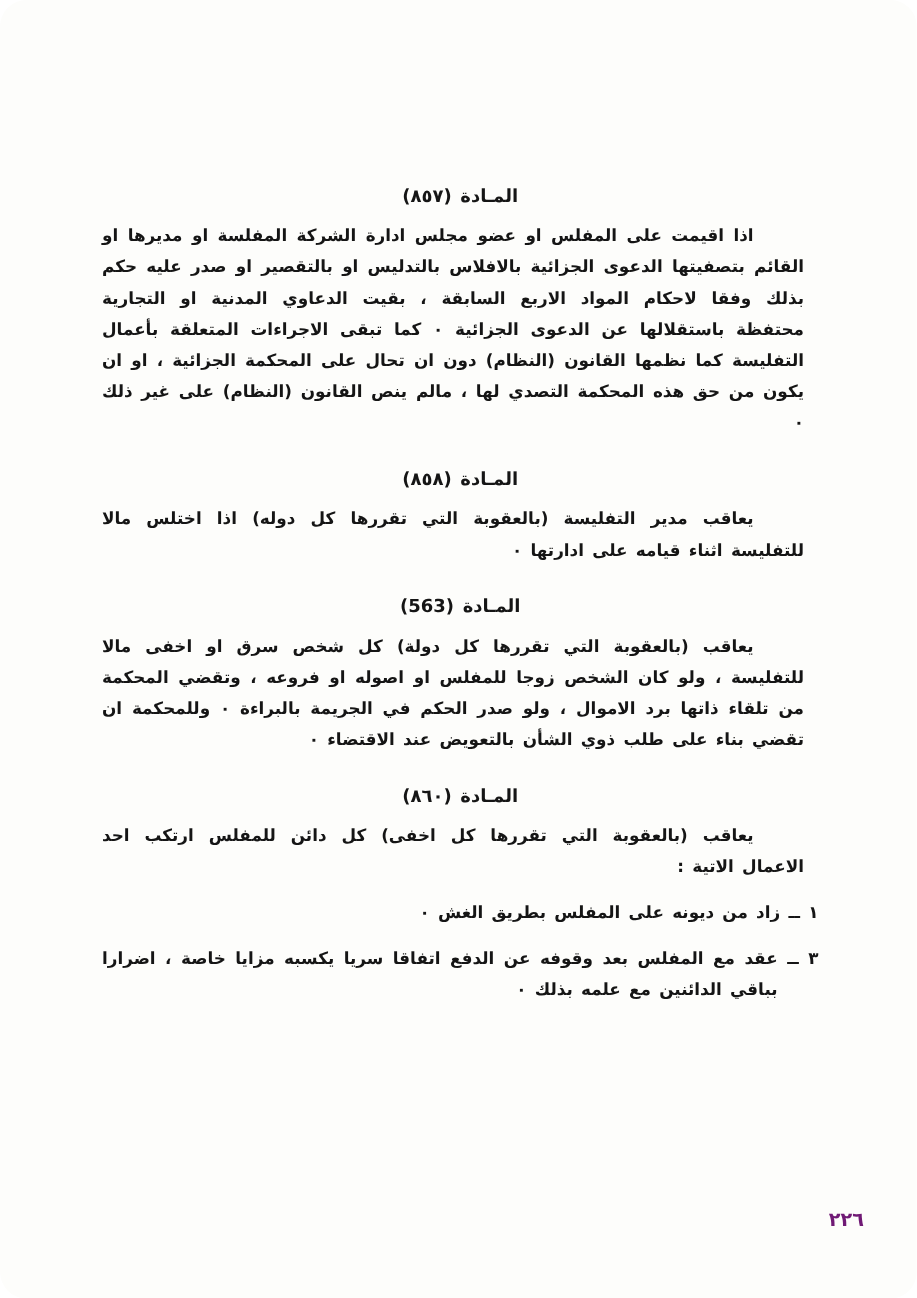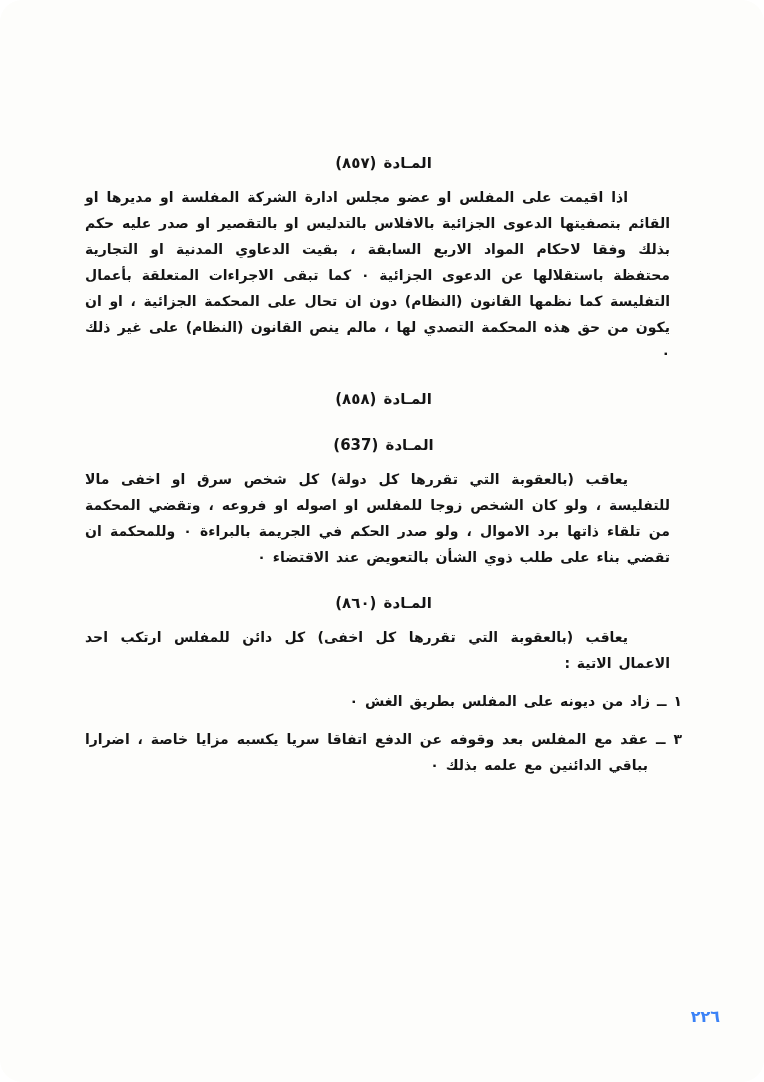--- a/index.html
+++ b/index.html
@@ -64,41 +64,42 @@
     margin-top: 12px;
   }
 
   .page-number {
     position: absolute;
     bottom: 56px;
     right: 44px;
     direction: rtl;
     font-weight: bold;
     font-size: 16px;
-    color: #3b82f6;
+    color: #701a75;
     letter-spacing: 2px;
   }
 </style>
 </head>
 <body>
 
 <div class="page">
   <div class="content">
 
     <section class="article">
       <h2 class="heading">المـادة (٨٥٧)</h2>
       <p class="para indent">اذا اقيمت على المفلس او عضو مجلس ادارة الشركة المفلسة او مديرها او القائم بتصفيتها الدعوى الجزائية بالافلاس بالتدليس او بالتقصير او صدر عليه حكم بذلك وفقا لاحكام المواد الاربع السابقة ، بقيت الدعاوي المدنية او التجارية محتفظة باستقلالها عن الدعوى الجزائية ٠ كما تبقى الاجراءات المتعلقة بأعمال التفليسة كما نظمها القانون (النظام) دون ان تحال على المحكمة الجزائية ، او ان يكون من حق هذه المحكمة التصدي لها ، مالم ينص القانون (النظام) على غير ذلك ٠</p>
     </section>
 
     <section class="article">
       <h2 class="heading">المـادة (٨٥٨)</h2>
+      <p class="para indent">يعاقب مدير التفليسة (بالعقوبة التي تقررها كل دوله) اذا اختلس مالا للتفليسة اثناء قيامه على ادارتها ٠</p>
     </section>
 
     <section class="article">
-      <h2 class="heading">المـادة (637)</h2>
+      <h2 class="heading">المـادة (563)</h2>
       <p class="para indent">يعاقب (بالعقوبة التي تقررها كل دولة) كل شخص سرق او اخفى مالا للتفليسة ، ولو كان الشخص زوجا للمفلس او اصوله او فروعه ، وتقضي المحكمة من تلقاء ذاتها برد الاموال ، ولو صدر الحكم في الجريمة بالبراءة ٠ وللمحكمة ان تقضي بناء على طلب ذوي الشأن بالتعويض عند الاقتضاء ٠</p>
     </section>
 
     <section class="article">
       <h2 class="heading">المـادة (٨٦٠)</h2>
       <p class="para indent">يعاقب (بالعقوبة التي تقررها كل اخفى) كل دائن للمفلس ارتكب احد الاعمال الاتية :</p>
       <div class="items">
         <p class="item">١ ــ زاد من ديونه على المفلس بطريق الغش ٠</p>
         <p class="item">٣ ــ عقد مع المفلس بعد وقوفه عن الدفع اتفاقا سريا يكسبه مزايا خاصة ، اضرارا بباقي الدائنين مع علمه بذلك ٠</p>
       </div>

